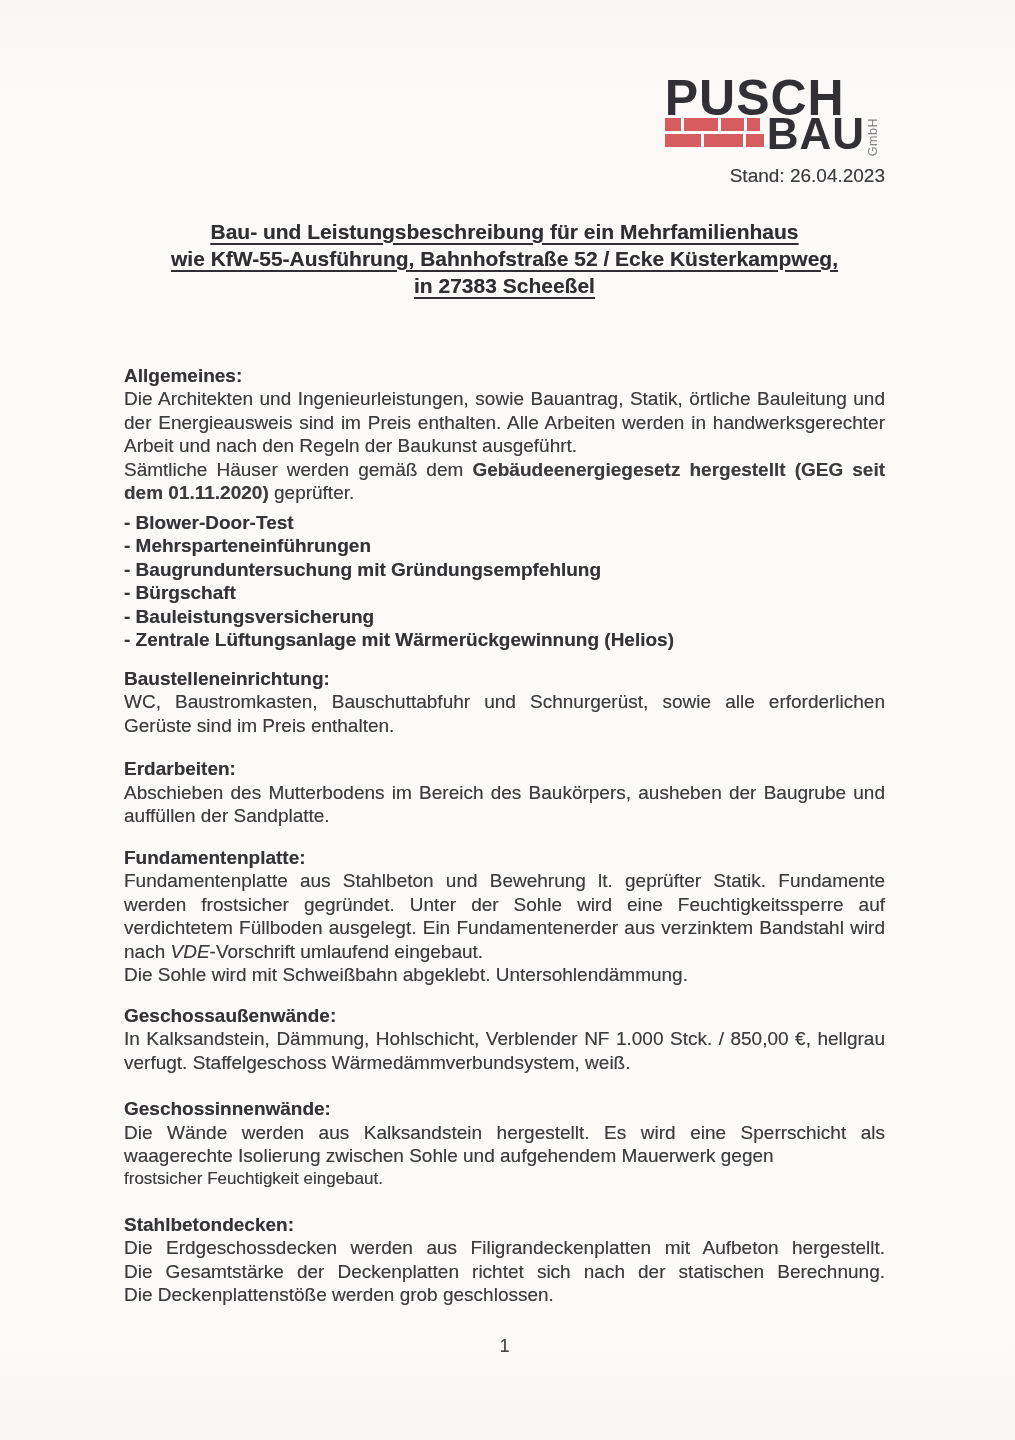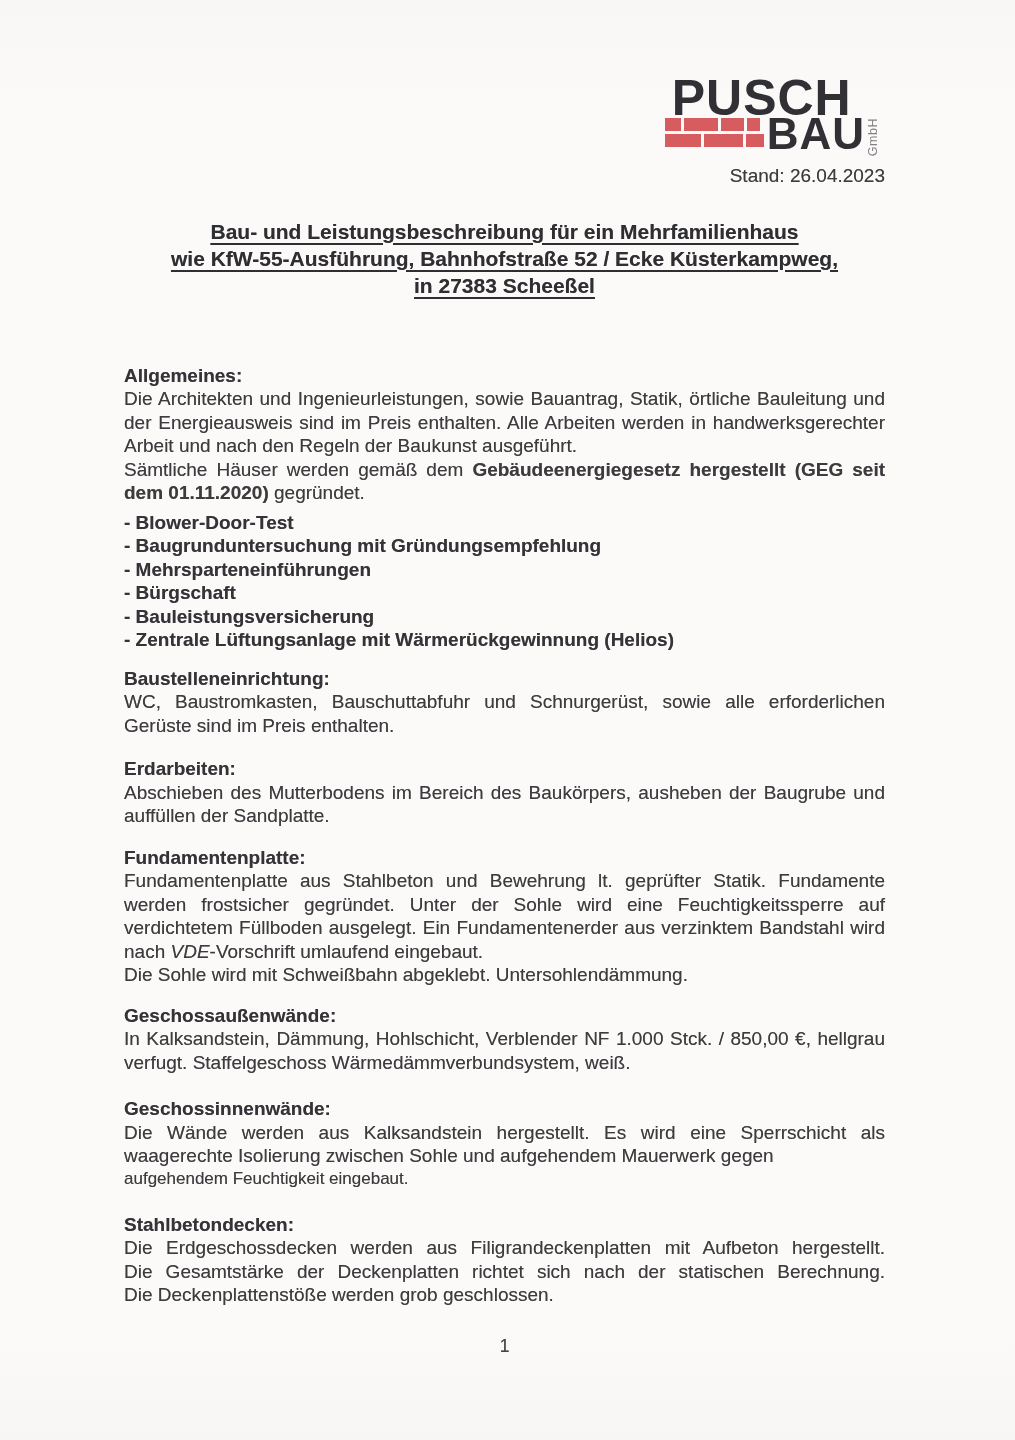--- a/index.html
+++ b/index.html
@@ -21,21 +21,21 @@
     font-size:19px;line-height:23.5px;
     color:var(--ink);
     text-shadow:0 0 .45px rgba(60,60,63,.55);
     overflow:hidden;
   }
   
   .header{display:flex;flex-direction:column;align-items:flex-end;padding-top:78px;}
   .logo{display:flex;flex-direction:column;align-items:flex-start;margin-right:6px;}
   .logo-pusch{
     font-size:50px;line-height:40px;font-weight:700;
-    color:var(--ink-dark);letter-spacing:1px;text-shadow:none;margin-left:7px;
+    color:var(--ink-dark);letter-spacing:1px;text-shadow:none;
   }
   .logo-bottom{display:flex;align-items:flex-start;height:32px;}
   .bricks{display:flex;flex-direction:column;gap:3px;margin-right:3px;padding-bottom:1px;}
   .brick-row{display:flex;gap:3px;height:13px;}
   .brick-row i{display:block;height:13px;background:var(--brick-color);}
   .logo-bau{font-size:44px;line-height:32px;font-weight:700;color:var(--ink-dark);letter-spacing:1px;text-shadow:none;}
   .logo-gmbh{
     writing-mode:vertical-rl;transform:rotate(180deg);
     font-size:12.5px;line-height:12px;color:#818185;letter-spacing:.5px;
     margin-left:2px;margin-bottom:1px;text-shadow:none;
@@ -102,27 +102,27 @@
 
   <h1 class="title">
     <span class="t-line">Bau- und Leistungsbeschreibung für ein Mehrfamilienhaus</span>
     <span class="t-line">wie KfW-55-Ausführung, Bahnhofstraße 52 / Ecke Küsterkampweg,</span>
     <span class="t-line">in 27383 Scheeßel</span>
   </h1>
 
   <section class="sec-allgemeines">
     <h2>Allgemeines:</h2>
     <p class="just">Die Architekten und Ingenieurleistungen, sowie Bauantrag, Statik, örtliche Bauleitung und der Energieausweis sind im Preis enthalten. Alle Arbeiten werden in handwerksgerechter Arbeit und nach den Regeln der Baukunst ausgeführt.</p>
-    <p class="just"><span>Sämtliche Häuser werden gemäß dem </span><b>Gebäudeenergiegesetz hergestellt (GEG seit dem 01.11.2020)</b><span> gegründet.</span></p>
+    <p class="just"><span>Sämtliche Häuser werden gemäß dem </span><b>Gebäudeenergiegesetz hergestellt (GEG seit dem 01.11.2020)</b><span> geprüfter.</span></p>
   </section>
 
   <div class="list">
     <div class="li">- Blower-Door-Test</div>
+    <div class="li">- Mehrsparteneinführungen</div>
     <div class="li">- Baugrunduntersuchung mit Gründungsempfehlung</div>
-    <div class="li">- Mehrsparteneinführungen</div>
     <div class="li">- Bürgschaft</div>
     <div class="li">- Bauleistungsversicherung</div>
     <div class="li">- Zentrale Lüftungsanlage mit Wärmerückgewinnung (Helios)</div>
   </div>
 
   <section class="sec-baustelleneinrichtung">
     <h2>Baustelleneinrichtung:</h2>
     <p class="just">WC, Baustromkasten, Bauschuttabfuhr und Schnurgerüst, sowie alle erforderlichen Gerüste sind im Preis enthalten.</p>
   </section>
 
@@ -138,21 +138,21 @@
   </section>
 
   <section class="sec-geschossaussenwaende">
     <h2>Geschossaußenwände:</h2>
     <p class="just">In Kalksandstein, Dämmung, Hohlschicht, Verblender NF 1.000 Stck. / 850,00 €, hellgrau verfugt. Staffelgeschoss Wärmedämmverbundsystem, weiß.</p>
   </section>
 
   <section class="sec-geschossinnenwaende">
     <h2>Geschossinnenwände:</h2>
     <p class="just">Die Wände werden aus Kalksandstein hergestellt. Es wird eine Sperrschicht als waagerechte Isolierung zwischen Sohle und aufgehendem Mauerwerk gegen</p>
-    <p class="small-line">aufgehendem Feuchtigkeit eingebaut.</p>
+    <p class="small-line">frostsicher Feuchtigkeit eingebaut.</p>
   </section>
 
   <section class="sec-stahlbetondecken">
     <h2>Stahlbetondecken:</h2>
     <p class="fjust">Die Erdgeschossdecken werden aus Filigrandeckenplatten mit Aufbeton hergestellt.</p>
     <p class="fjust">Die Gesamtstärke der Deckenplatten richtet sich nach der statischen Berechnung.</p>
     <p>Die Deckenplattenstöße werden grob geschlossen.</p>
   </section>
 
   <div class="footer">

